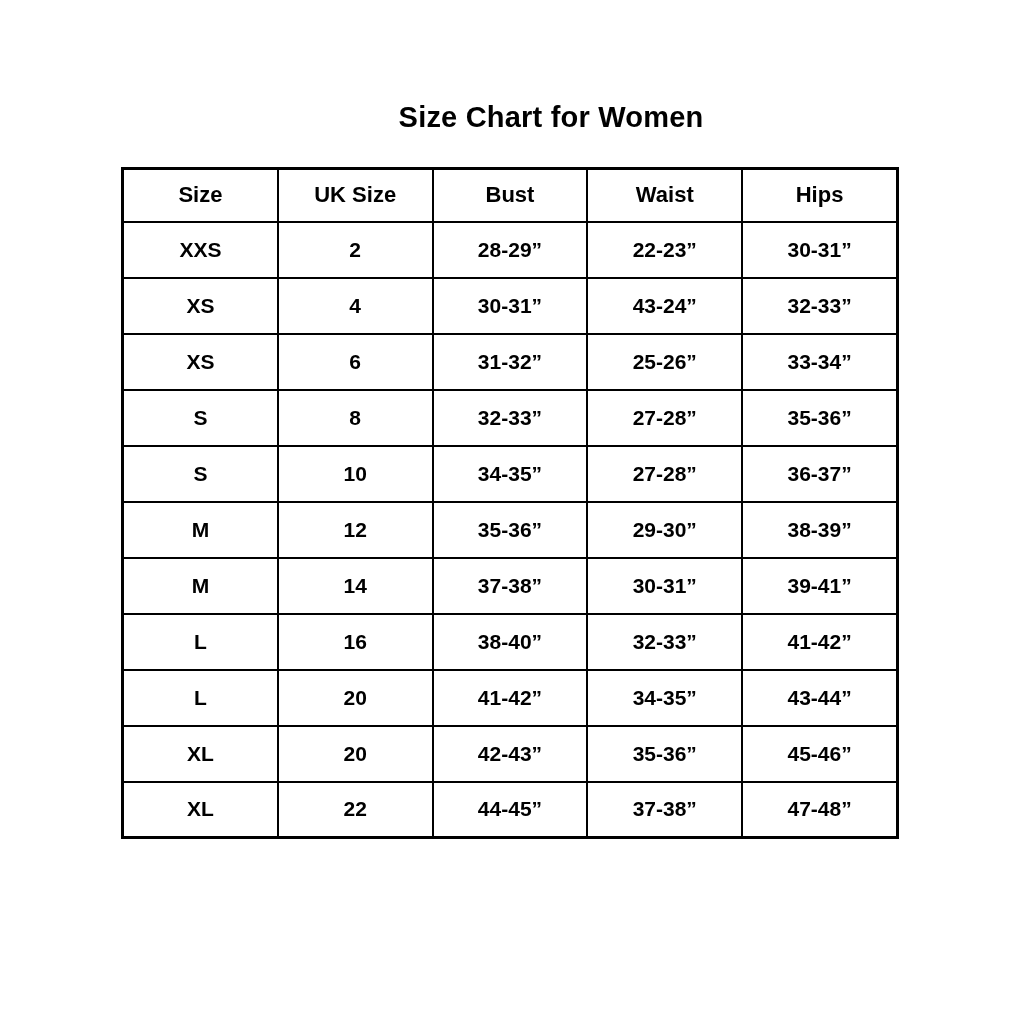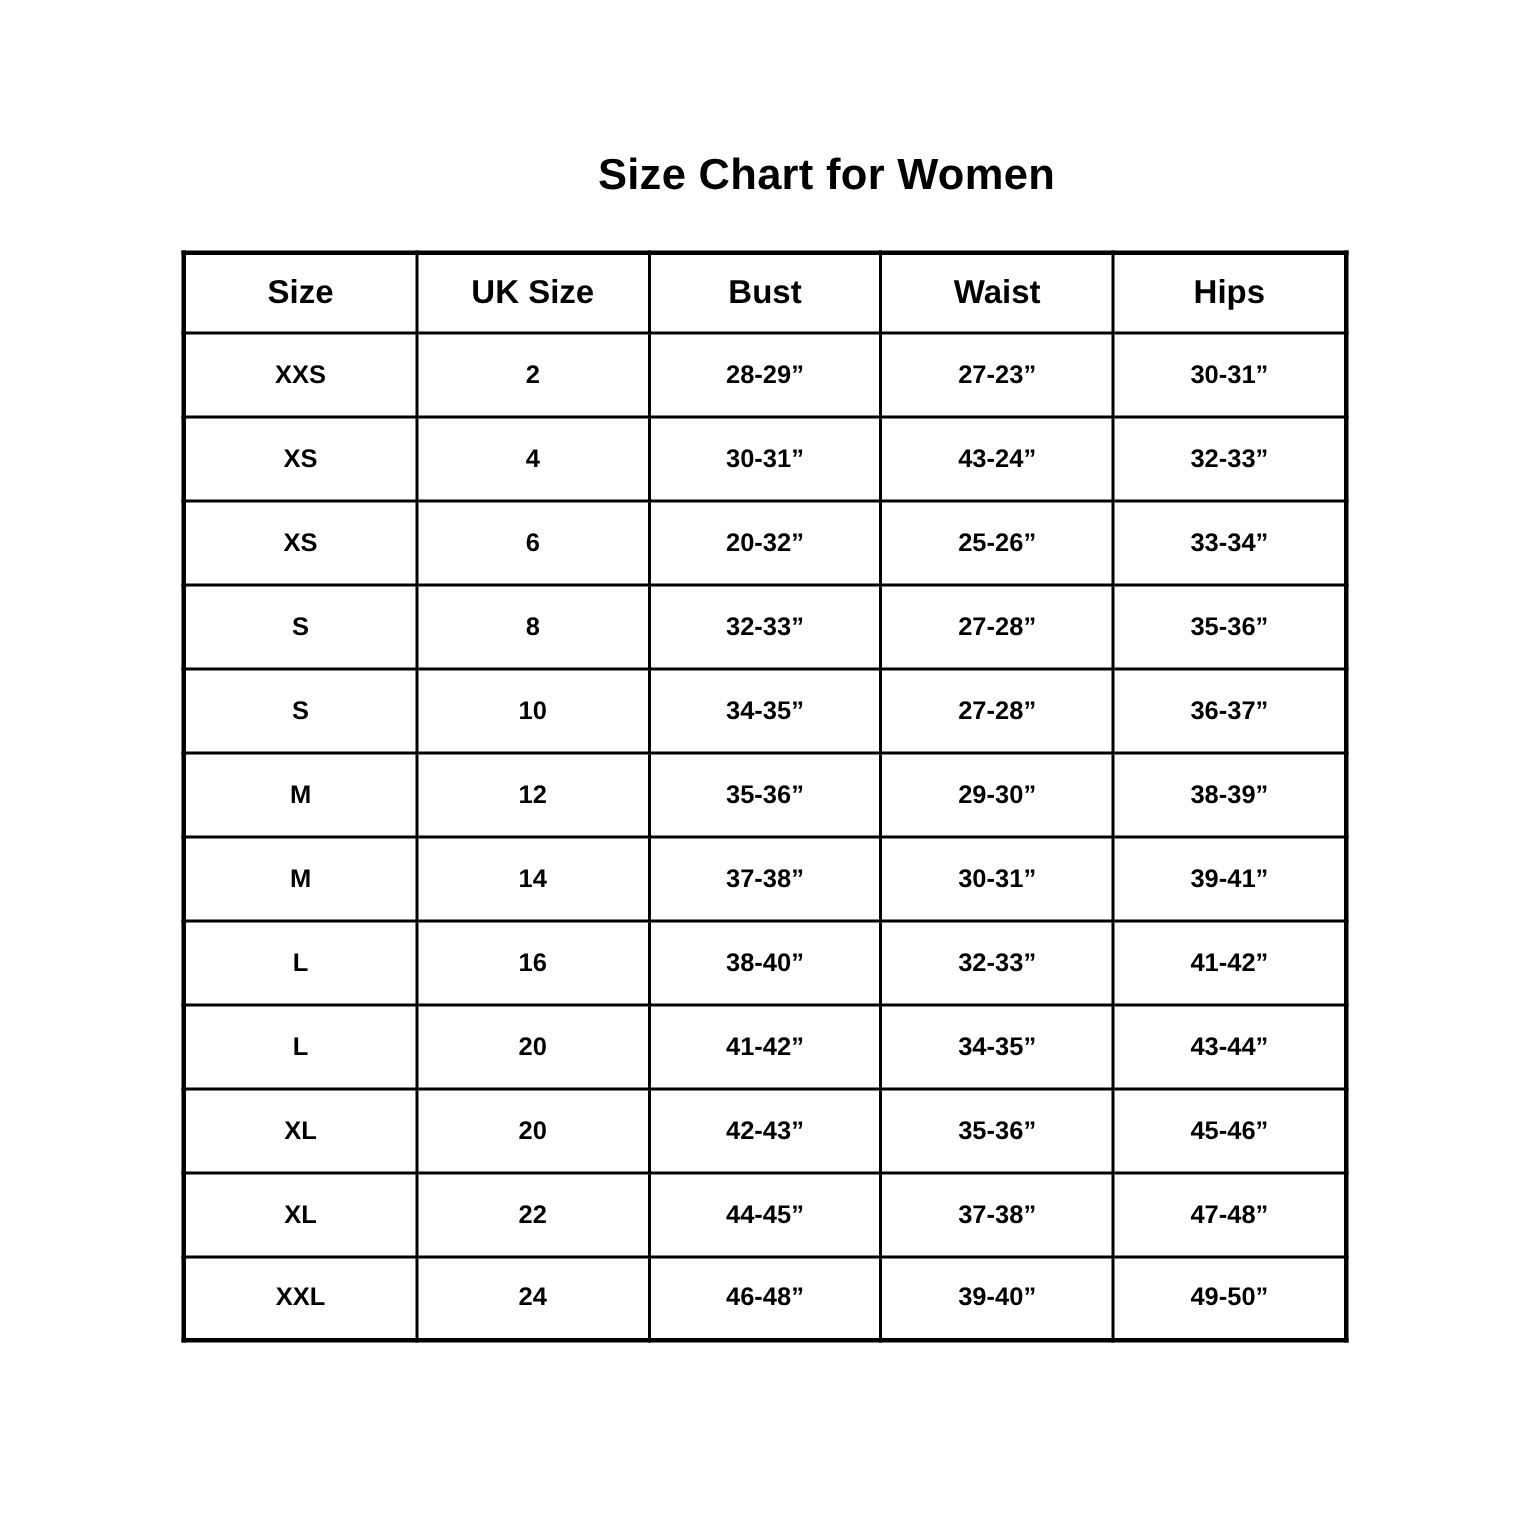--- a/index.html
+++ b/index.html
@@ -56,21 +56,21 @@
     height: 53px;
   }
   table.size-table tbody tr {
     height: 56px;
   }
   table.size-table th {
     font-size: 22px;
     font-weight: bold;
   }
   table.size-table td {
-    font-size: 17px;
+    font-size: 21px;
     font-weight: bold;
   }
 </style>
 </head>
 <body>
 
 <div class="page">
   <h1 class="title">Size Chart for Women</h1>
 
   <div class="table-wrap">
@@ -82,34 +82,34 @@
             <th>Bust</th>
             <th>Waist</th>
             <th>Hips</th>
           </tr>
       </thead>
       <tbody>
           <tr>
             <td>XXS</td>
             <td>2</td>
             <td>28-29”</td>
-            <td>27-23”</td>
+            <td>22-23”</td>
             <td>30-31”</td>
           </tr>
           <tr>
             <td>XS</td>
             <td>4</td>
             <td>30-31”</td>
             <td>43-24”</td>
             <td>32-33”</td>
           </tr>
           <tr>
             <td>XS</td>
             <td>6</td>
-            <td>20-32”</td>
+            <td>31-32”</td>
             <td>25-26”</td>
             <td>33-34”</td>
           </tr>
           <tr>
             <td>S</td>
             <td>8</td>
             <td>32-33”</td>
             <td>27-28”</td>
             <td>35-36”</td>
           </tr>
@@ -155,23 +155,16 @@
             <td>35-36”</td>
             <td>45-46”</td>
           </tr>
           <tr>
             <td>XL</td>
             <td>22</td>
             <td>44-45”</td>
             <td>37-38”</td>
             <td>47-48”</td>
           </tr>
-          <tr>
-            <td>XXL</td>
-            <td>24</td>
-            <td>46-48”</td>
-            <td>39-40”</td>
-            <td>49-50”</td>
-          </tr>
         </tbody>
     </table>
   </div>
 </div>
 
 </body></html>

